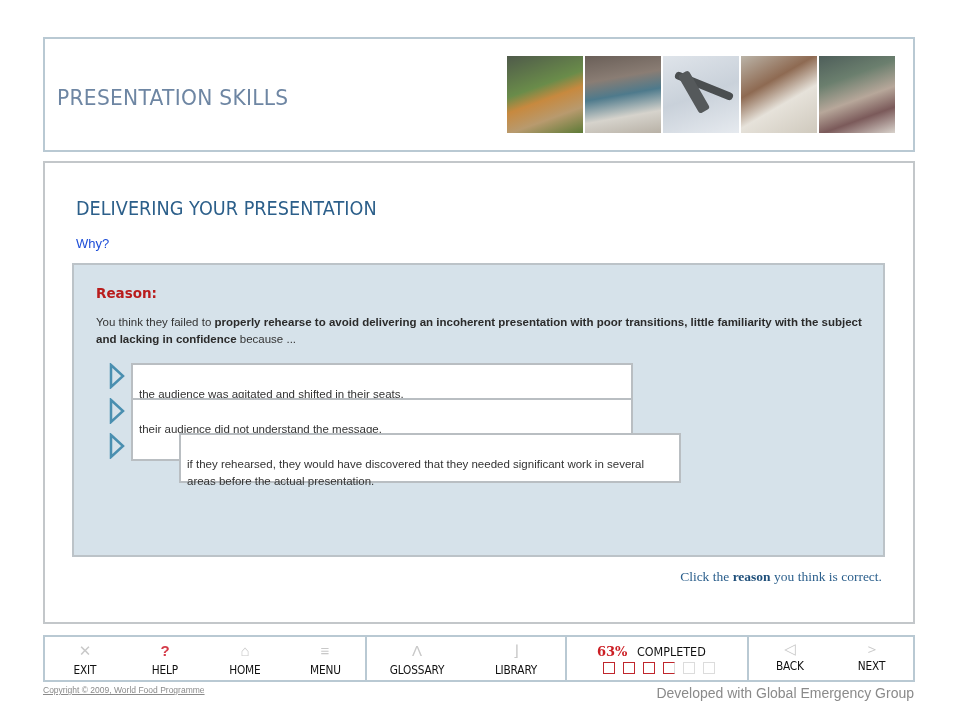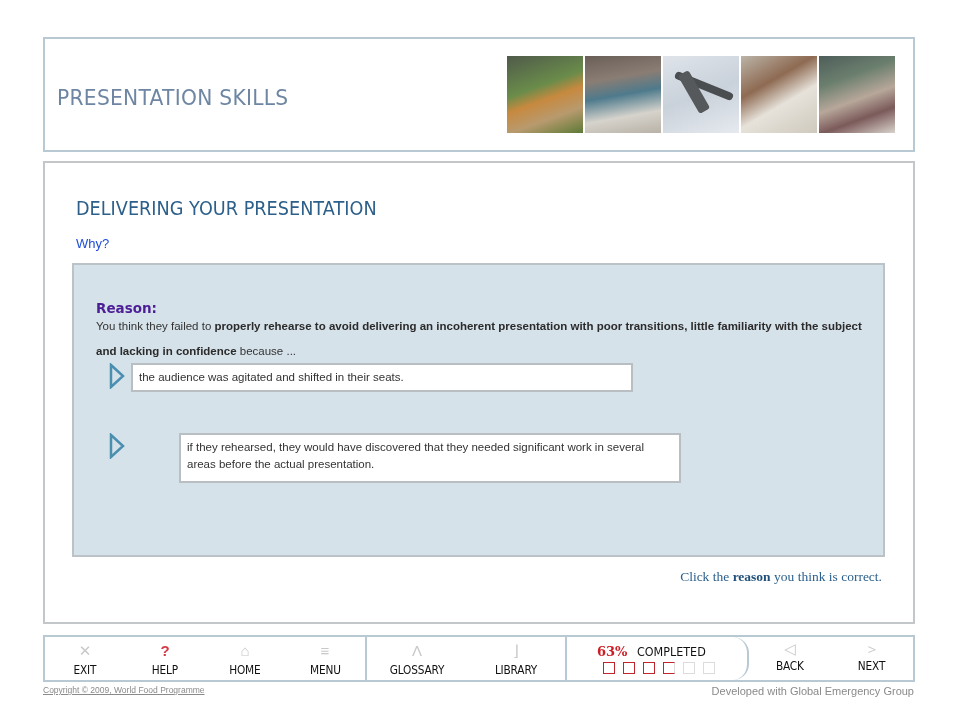--- a/index.html
+++ b/index.html
@@ -33,37 +33,36 @@
     position: absolute; left: 31px; top: 34px; font-size: 19px; color: #2c5f8a;
     font-family: "DejaVu Sans", sans-serif; transform: scaleX(0.93); transform-origin: left center;
   }
   .question { position: absolute; left: 31px; top: 73px; font-size: 13px; color: #1d4ed8; }
 
   .reason-panel {
     position: absolute; left: 27px; top: 100px; width: 813px; height: 294px;
     background: #d6e2ea; border: 2px solid #bcc3c8;
   }
   .reason-label {
-    position: absolute; left: 22px; top: 20px; font-size: 13.5px; font-weight: bold; color: #4c1d95;
+    position: absolute; left: 22px; top: 20px; font-size: 13.5px; font-weight: bold; color: #b91c1c;
     font-family: "DejaVu Sans", sans-serif;
-    margin-top: 15px;
   }
   .reason-text {
-    position: absolute; left: 22px; top: 49px; width: 770px; font-size: 11.5px; line-height: 25px; color: #333;
+    position: absolute; left: 22px; top: 49px; width: 770px; font-size: 11.5px; line-height: 17px; color: #333;
   }
   .reason-text b { color: #2b2b2b; }
 
   .option {
     position: absolute; left: 35px; display: flex; align-items: flex-start;
   }
   .option-arrow { width: 20px; height: 24px; margin-right: 2px; position: relative; }
   .option-arrow svg { position: absolute; left: 0; top: 0; }
   .option-box {
     width: 502px; background: #fff; border: 2px solid #b9bec2;
-    font-size: 11.5px; line-height: 17px; color: #333; padding: 4px 6px;
+    font-size: 11.5px; line-height: 17px; color: #333; padding: 21px 6px;
   }
 
   .instruction {
     position: absolute; right: 31px; top: 406px; font-size: 13.5px; color: #2b5f8c; font-family: Liberation Serif, serif;
   }
   .instruction b { color: #1f4f7a; }
 
   .navbar {
     position: absolute; left: 43px; top: 635px; width: 872px; height: 47px;
     border: 2px solid #b9c9d3; background: #fff; display: flex;
@@ -71,32 +70,32 @@
   .nav-group { display: flex; height: 100%; border-right: 2px solid #b9c9d3; }
   .nav-group:last-child { border-right: none; }
   .nav-item {
     width: 80px; height: 100%; position: relative; cursor: pointer;
     display: flex; flex-direction: column; align-items: center; justify-content: flex-end; padding-bottom: 3px;
   }
   .nav-icon { position: absolute; top: 6px; left: 50%; transform: translateX(-50%); font-size: 15px; color: #c8c8c8; line-height: 1; }
   .nav-label { font-size: 12px; color: #111; font-family: "DejaVu Sans", sans-serif; transform: scaleX(0.88); letter-spacing: -0.2px; }
   .help-icon { color: #d43a48; font-weight: bold; }
 
-  .progress-group { width: 182px; position: relative; border-radius: 16px; }
+  .progress-group { width: 182px; position: relative; }
   .progress-pct { position: absolute; left: 30px; top: 7px; font-size: 13px; font-weight: bold; color: #cc1f25; font-family: "DejaVu Serif", serif; }
   .progress-label { position: absolute; left: 70px; top: 7px; font-size: 13px; color: #111; font-family: "DejaVu Sans", sans-serif; transform: scaleX(0.86); transform-origin: left center; }
   .progress-boxes { position: absolute; left: 36px; top: 25px; display: flex; gap: 8px; }
   .pbox { width: 12px; height: 12px; border: 1.5px solid #c0262c; }
   .pbox.partial { border-right-color: #dcdcdc; border-bottom-color: #c0262c; }
   .pbox.empty { border-color: #dcdcdc; }
 
   .nav-group.right .nav-item { width: 82px; }
 
   .footer-left { position: absolute; left: 43px; top: 685px; font-size: 8.5px; color: #8a8a8a; text-decoration: underline; }
-  .footer-right { position: absolute; right: 46px; top: 685px; font-size: 11px; color: #8a8a8a; }
+  .footer-right { position: absolute; right: 46px; top: 685px; font-size: 14px; color: #8a8a8a; }
 </style>
 </head>
 <body>
 
 <div class="header">
   <div class="header-title">PRESENTATION SKILLS</div>
   <div class="photo-strip">
     <div class="photo photo-1"></div>
     <div class="photo photo-2"></div>
     <div class="photo photo-3">
@@ -120,20 +119,28 @@
 
     <div class="option" style="top:98px;">
       <div class="option-arrow">
         <svg width="16" height="26" viewBox="0 0 16 26">
             <path d="M2 2 L14 13 L2 24 Z" fill="none" stroke="#4a8fb0" stroke-width="2.5"></path>
           </svg>
       </div>
       <div class="option-box">the audience was agitated and shifted in their seats.</div>
     </div>
 
+    <div class="option" style="top:133px;">
+      <div class="option-arrow">
+        <svg width="16" height="26" viewBox="0 0 16 26">
+            <path d="M2 2 L14 13 L2 24 Z" fill="none" stroke="#4a8fb0" stroke-width="2.5"></path>
+          </svg>
+      </div>
+      <div class="option-box">their audience did not understand the message.</div>
+    </div>
 
     <div class="option" style="top:168px;gap:48px;">
       <div class="option-arrow">
         <svg width="16" height="26" viewBox="0 0 16 26">
             <path d="M2 2 L14 13 L2 24 Z" fill="none" stroke="#4a8fb0" stroke-width="2.5"></path>
           </svg>
       </div>
       <div class="option-box" style="height:50px;">if they rehearsed, they would have discovered that they needed significant work in several areas before the actual presentation.</div>
     </div>
   </div>

